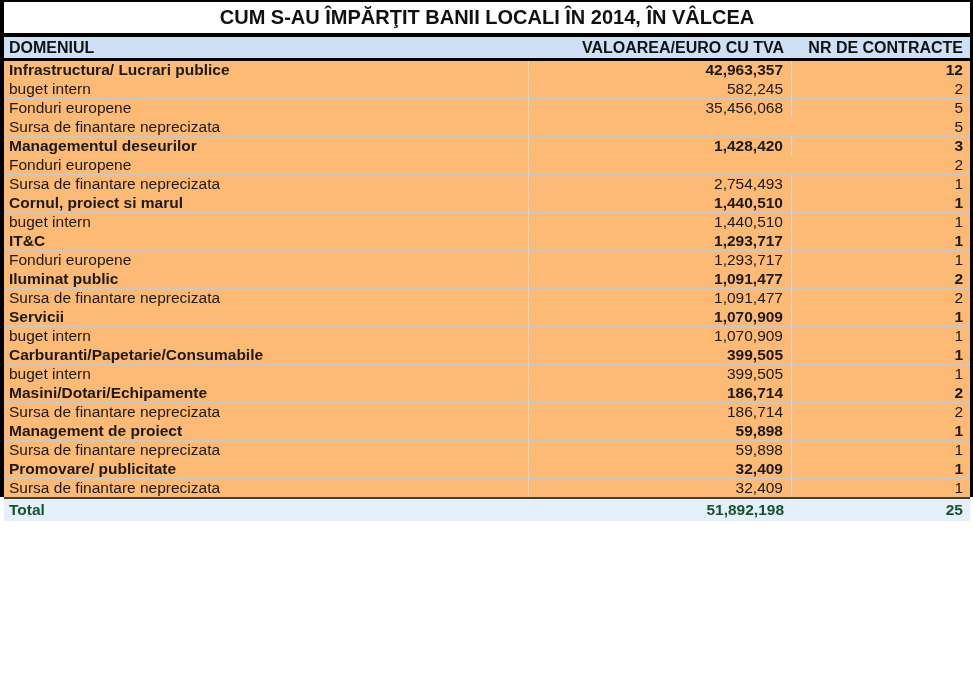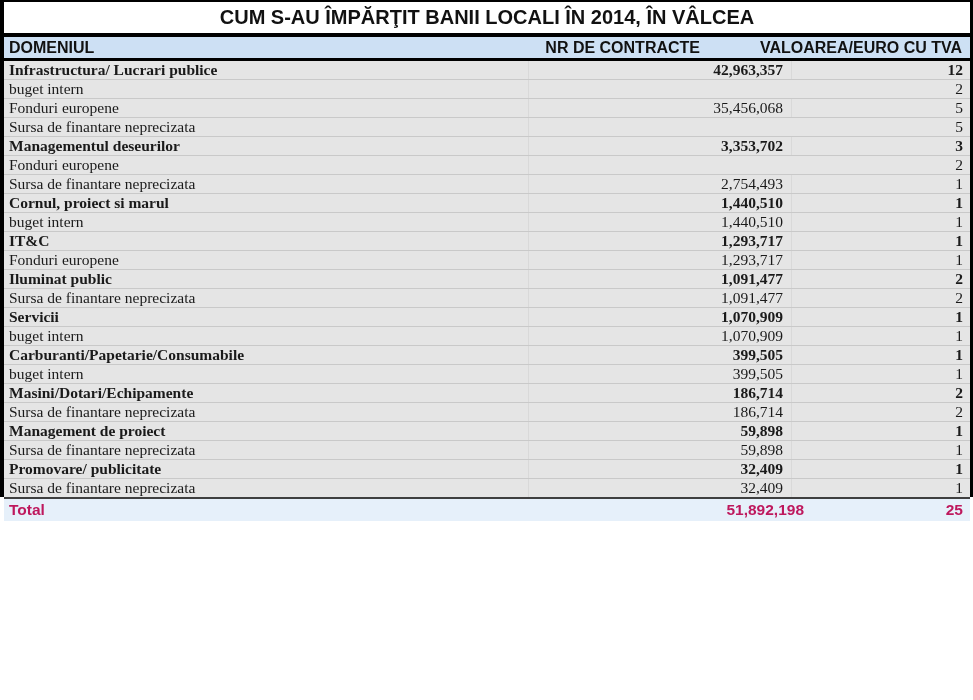--- a/index.html
+++ b/index.html
@@ -44,79 +44,78 @@
     font-size: 16px;
     color: #111;
   }
   .body { flex: 1 1 auto; display: flex; flex-direction: column; }
   .row {
     flex: 1 1 0;
     display: flex;
     align-items: center;
     border-bottom: 1px solid #c9c9c9;
     font-size: 15.5px;
-    background: #e5e5e5;
-    font-family: Liberation Serif, serif;
+    background: #fdba74;
   }
   .row:last-child { border-bottom: none; }
   .row.tall { flex-grow: 1.25; }
   .row.category { font-weight: bold; }
   .col { height: 100%; display: flex; align-items: center; overflow: hidden; white-space: nowrap; }
   .c1 { flex: 0 0 525px; padding-left: 5px; }
   .c2 { flex: 0 0 263px; justify-content: flex-end; padding-right: 8px; }
   .c3 { flex: 1 1 auto; justify-content: flex-end; padding-right: 7px; }
   .body .c1, .body .c2 { border-right: 1px solid #d9d9d9; }
   .row.sub .c1 { }
   .header-row .c2, .header-row .c3 { justify-content: flex-end; }
   .total-row {
     flex: 0 0 24px;
     display: flex;
     align-items: center;
     background: #e6f0fa;
     border-top: 2px solid #3f3f3f;
     font-weight: bold;
     font-size: 15.5px;
-    color: #be185d;
-    gap: 20px;
+    color: #14532d;
   }
 </style>
 </head>
 <body>
 
 <div class="sheet">
   <div class="title-row">CUM S-AU ÎMPĂRŢIT BANII LOCALI ÎN 2014, ÎN VÂLCEA</div>
 
   <div class="header-row">
     <div class="col c1">DOMENIUL</div>
+    <div class="col c2">VALOAREA/EURO CU TVA</div>
     <div class="col c3">NR DE CONTRACTE</div>
-    <div class="col c2">VALOAREA/EURO CU TVA</div>
   </div>
 
   <div class="body" id="rows">
       <div class="row category">
         <div class="col c1">Infrastructura/ Lucrari publice</div>
         <div class="col c2">42,963,357</div>
         <div class="col c3">12</div>
       </div>
       <div class="row sub">
         <div class="col c1">buget intern</div>
+        <div class="col c2">582,245</div>
         <div class="col c3">2</div>
       </div>
       <div class="row sub tall">
         <div class="col c1">Fonduri europene</div>
         <div class="col c2">35,456,068</div>
         <div class="col c3">5</div>
       </div>
       <div class="row sub">
         <div class="col c1">Sursa de finantare neprecizata</div>
         <div class="col c3">5</div>
       </div>
       <div class="row category">
         <div class="col c1">Managementul deseurilor</div>
-        <div class="col c2">3,353,702</div>
+        <div class="col c2">1,428,420</div>
         <div class="col c3">3</div>
       </div>
       <div class="row sub">
         <div class="col c1">Fonduri europene</div>
         <div class="col c3">2</div>
       </div>
       <div class="row sub">
         <div class="col c1">Sursa de finantare neprecizata</div>
         <div class="col c2">2,754,493</div>
         <div class="col c3">1</div>

